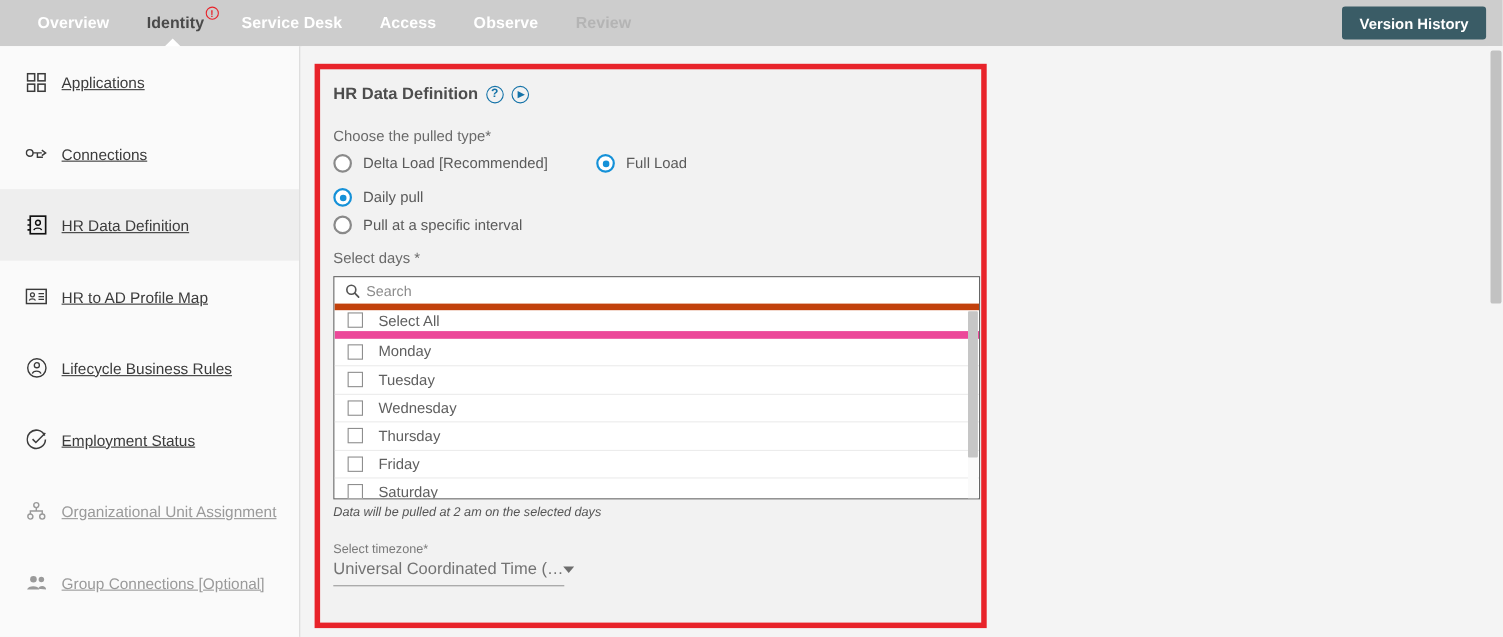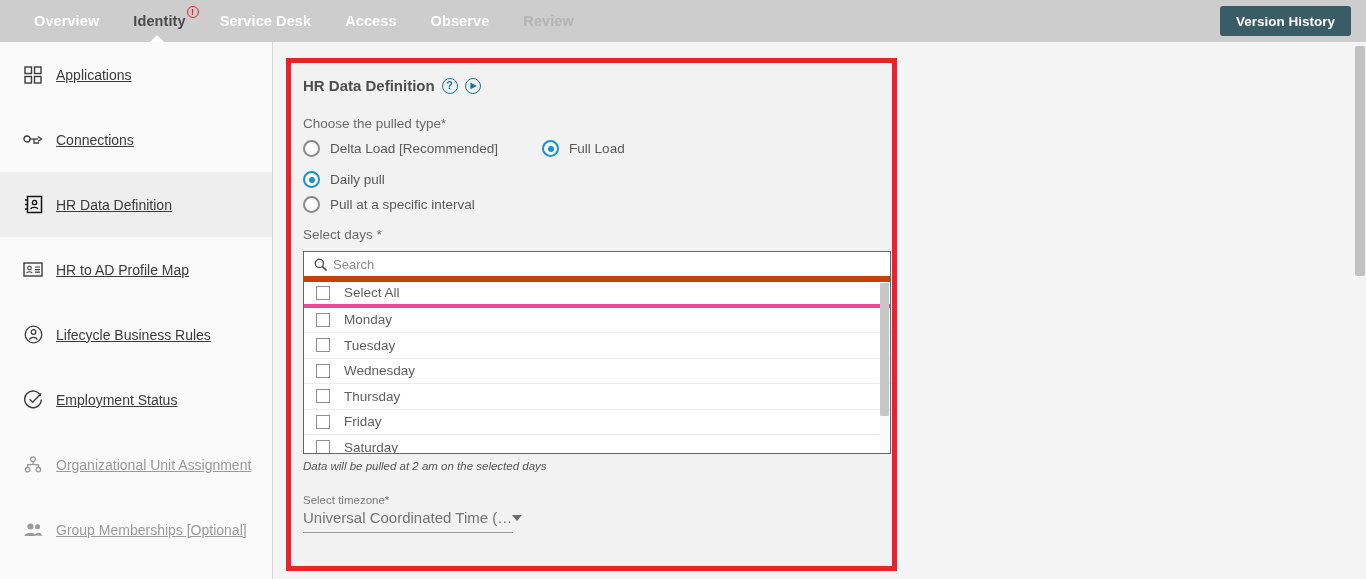--- a/index.html
+++ b/index.html
@@ -157,21 +157,21 @@
   }
   .ms-search input::placeholder { color: #8c8c8c; }
   .ms-list { height: 172px; overflow: hidden; position: relative; }
   .ms-item {
     height: 25.5px;
     display: flex; align-items: center;
     padding-left: 12px;
     border-bottom: 1px solid #ececec;
     cursor: pointer;
   }
-  .ms-item:first-child { border-bottom: 4px solid #ec4899; }
+  .ms-item:first-child { border-bottom: 7px solid #ec4899; }
   .cbox {
     width: 14px; height: 14px;
     border: 1px solid #8e8e8e; background: #fff;
     margin-right: 14px; flex: 0 0 14px;
   }
   .ms-txt { font-size: 13.5px; color: #5f5f5f; }
   .ms-scroll {
     position: absolute; right: 1px; top: 31px;
     width: 9px; height: 171px; background: #fafafa;
   }
@@ -332,21 +332,21 @@
 
   <div class="side-item disabled">
     <span class="side-ico">
       <svg width="20" height="16" viewBox="0 0 20 16">
         <circle cx="7.4" cy="4.6" r="3" fill="#9a9a9a"></circle>
         <path d="M1.6 14 c0.8-4.2 10.4-4.2 11.2 0 z" fill="#9a9a9a"></path>
         <circle cx="14.6" cy="4.8" r="2.5" fill="#9a9a9a"></circle>
         <path d="M11.6 13.3 c0.7-3.6 7.5-3.6 7.3 0.7 z" fill="#9a9a9a"></path>
       </svg>
     </span>
-    <span class="side-label">Group Memberships [Optional]</span>
+    <span class="side-label">Group Connections [Optional]</span>
   </div>
 
 </div>
 
 <div class="main">
   <div class="panel">
     <div class="panel-inner">
 
       <div class="panel-title">
         <span>HR Data Definition</span>

